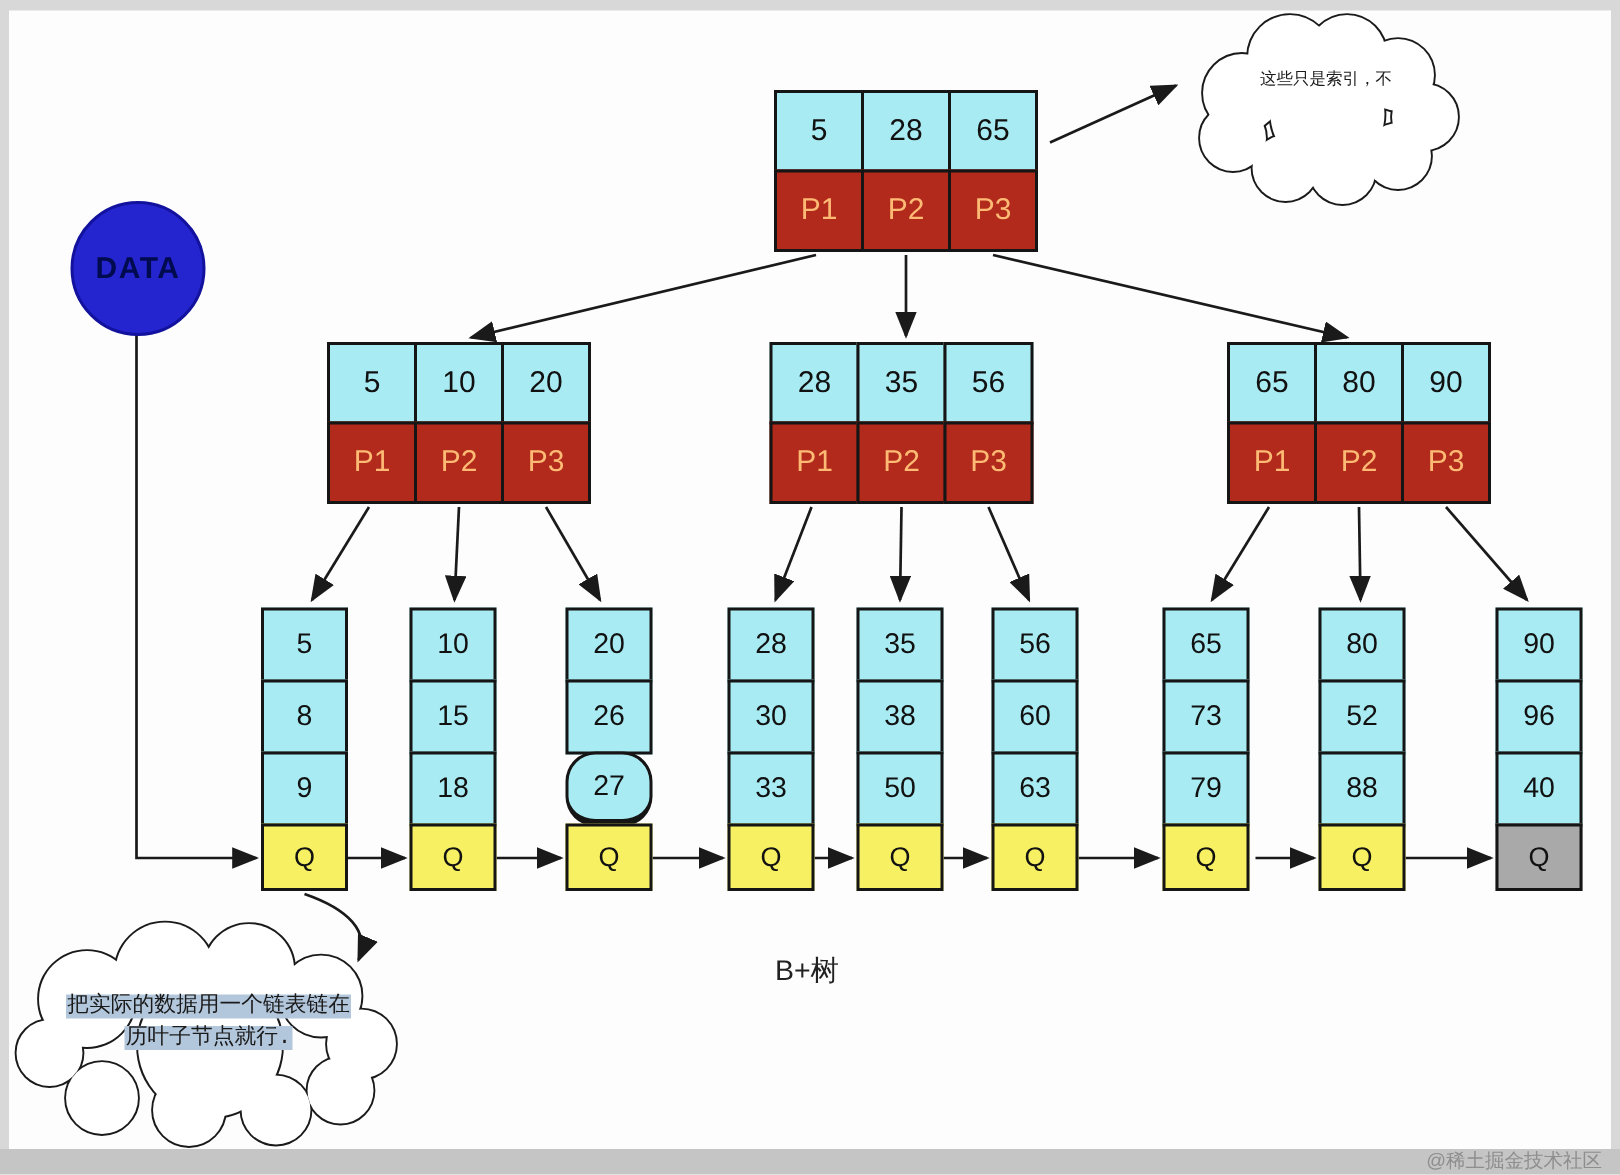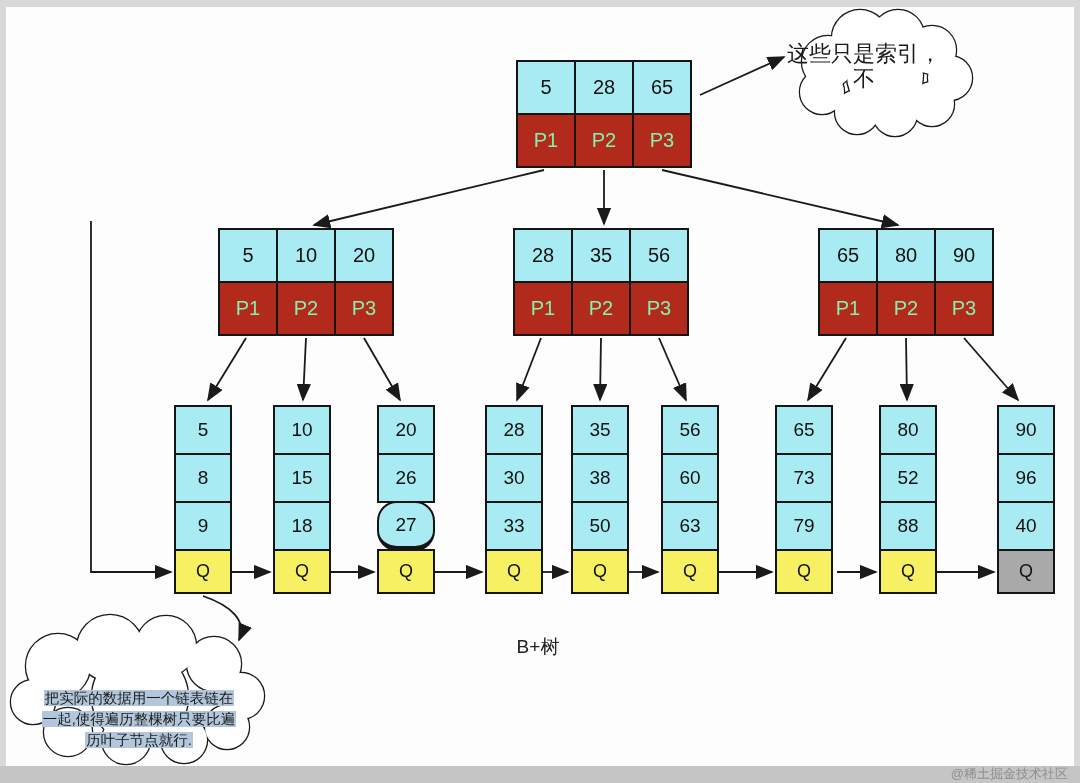--- a/index.html
+++ b/index.html
@@ -22,21 +22,21 @@
   .inode { position:absolute; z-index:2; }
   .row { display:flex; }
   .row + .row { margin-top:-2px; }
   .cell {
     box-sizing:border-box; width:60px; height:55px;
     border:2px solid #151515; display:flex; align-items:center; justify-content:center;
     font-size:20px;
   }
   .cell + .cell { margin-left:-2px; }
   .key { background:#a9ebf3; color:#111; }
-  .ptr { background:#b22a1b; color:#86efac; }
+  .ptr { background:#b22a1b; color:#fdba74; }
 
   
   .leaf { position:absolute; width:58px; z-index:2; }
   .lcell {
     box-sizing:border-box; height:50px; border:2px solid #151515;
     background:#a9ebf3; color:#111;
     display:flex; align-items:center; justify-content:center; font-size:19px;
   }
   .lcell + .lcell { margin-top:-2px; }
   .heavy-bottom { border-bottom-width:5px;border-radius:20px; }
@@ -46,22 +46,22 @@
   
   .data-circle {
     position:absolute; left:47px; top:134px; width:86px; height:86px;
     border-radius:50%; background:#2525cf; border:2px solid #12129e;
     display:flex; align-items:center; justify-content:center; z-index:2;
   }
   .data-circle span { color:#000a4e; font-weight:bold; font-size:20px; letter-spacing:1px; }
 
   
   .cloud-text { position:absolute; z-index:3; color:#1a1a1a; text-align:center; }
-  .cloud-text.top { left:781px; top:41px; width:166px; font-size:22px; line-height:25px; }
-  .cloud-text.bottom { left:26px; top:688px; width:226px; font-size:14.5px; line-height:21px; }
+  .cloud-text.top { left:801px; top:41px; width:166px; font-size:11px; line-height:25px; }
+  .cloud-text.bottom { left:26px; top:661px; width:226px; font-size:14.5px; line-height:21px;font-family:Liberation Mono, monospace; }
   .cloud-text.bottom .hl { background:#b3c7dc; padding:0 1px; }
 
   .title {
     position:absolute; left:478px; top:634px; width:120px; text-align:center;
     font-size:19px; color:#222; z-index:3;
   }
   .watermark {
     position:absolute; right:12px; bottom:0px; z-index:5;
     font-size:13px; color:#8e8e8e;
   }
@@ -262,27 +262,29 @@
     <div class="lcell">88</div>
     <div class="lcell ltail">Q</div>
   </div>
   <div class="leaf" style="left:997px; top:405px;">
     <div class="lcell">90</div>
     <div class="lcell">96</div>
     <div class="lcell">40</div>
     <div class="lcell ltail gray">Q</div>
   </div>
 
+  <div class="data-circle">
+    <span>DATA</span>
+  </div>
 
   <div class="cloud-text top">
     <div>这些只是索引，不</div>
   </div>
   <div class="cloud-text bottom">
     <div><span class="hl">把实际的数据用一个链表链在</span></div>
-    <div><span class="hl">一起,使得遍历整棵树只要比遍</span></div>
     <div><span class="hl">历叶子节点就行.</span></div>
   </div>
 
   <div class="title">B+树</div>
 
   <div class="bottom-strip"></div>
   <div class="watermark">@稀土掘金技术社区</div>
 </div>
 
 </body></html>

